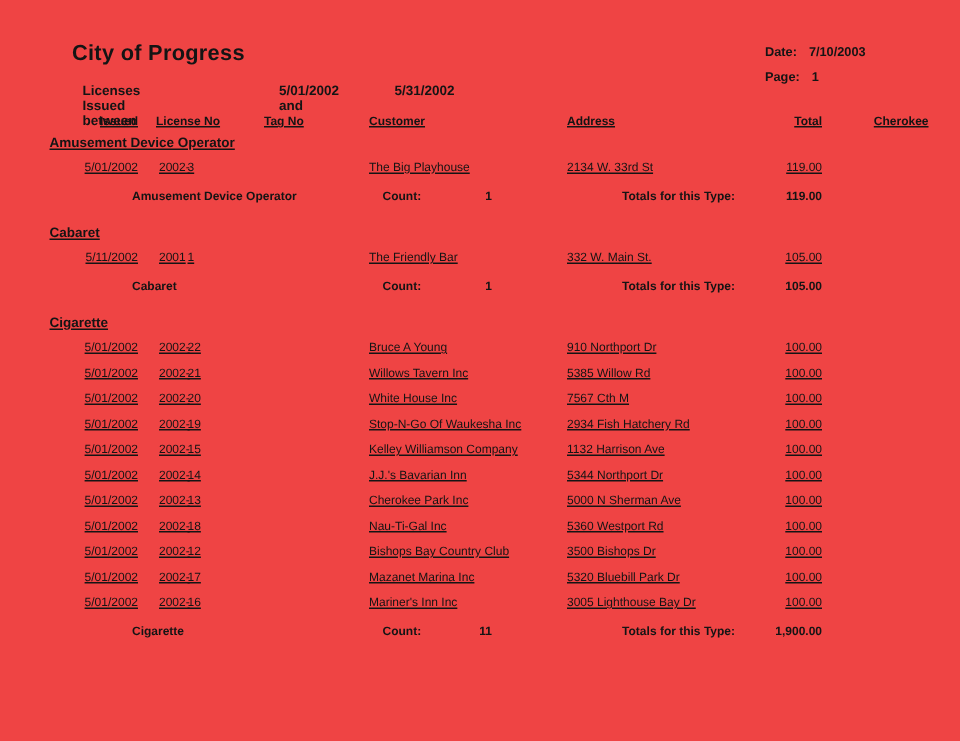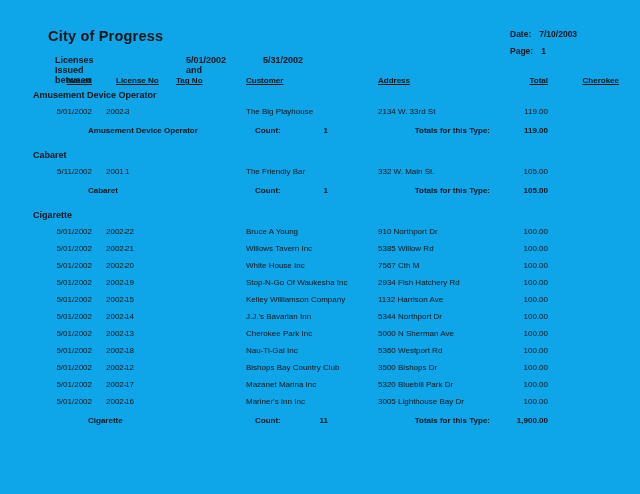--- a/index.html
+++ b/index.html
@@ -1,19 +1,19 @@
 <!DOCTYPE html>
 <html><head>
 <meta charset="utf-8">
 <style>
   html,body{margin:0;padding:0;background:#ffffff;}
   .page{
     position:relative;
     width:640px;height:494px;
-    background:#0ea5e9;
+    background:#ef4444;
     font-family:"Liberation Sans", sans-serif;
     color:#141414;
     font-size:8px;
     overflow:hidden;
   }
   .title{
     position:absolute;left:48px;top:28px;
     font-size:14.5px;font-weight:bold;letter-spacing:.2px;
   }
   .meta{position:absolute;left:510px;top:29px;font-weight:bold;font-size:8.5px;}
@@ -33,22 +33,22 @@
   .colhead{position:absolute;left:0;top:72px;width:640px;font-weight:bold;}
   .colhead .cell{text-decoration:underline;}
   .c-issued{text-align:right;}
   .c-licprefix{padding-left:14px;}
   .c-licno{padding-left:0;}
   .c-tag{padding-left:11px;}
   .c-customer{padding-left:0;}
   .c-address{padding-left:0;}
   .c-total{text-align:right;}
   .c-retained{text-align:right;padding-right:21px;}
-  .h-license{grid-column:2 / 4;padding-left:24px;}
-  #sections{position:absolute;left:0;top:88px;width:640px;}
+  .h-license{grid-column:2 / 4;padding-left:12px;}
+  #sections{position:absolute;left:0;top:88px;width:640px;text-decoration:underline;}
   .section{margin-bottom:7px;}
   .section-title{
     font-weight:bold;font-size:9px;
     height:15px;line-height:15px;
     margin-left:33px;
   }
   .data-row{height:17px;}
   .summary{
     position:relative;height:19px;margin-top:2px;
     font-weight:bold;

